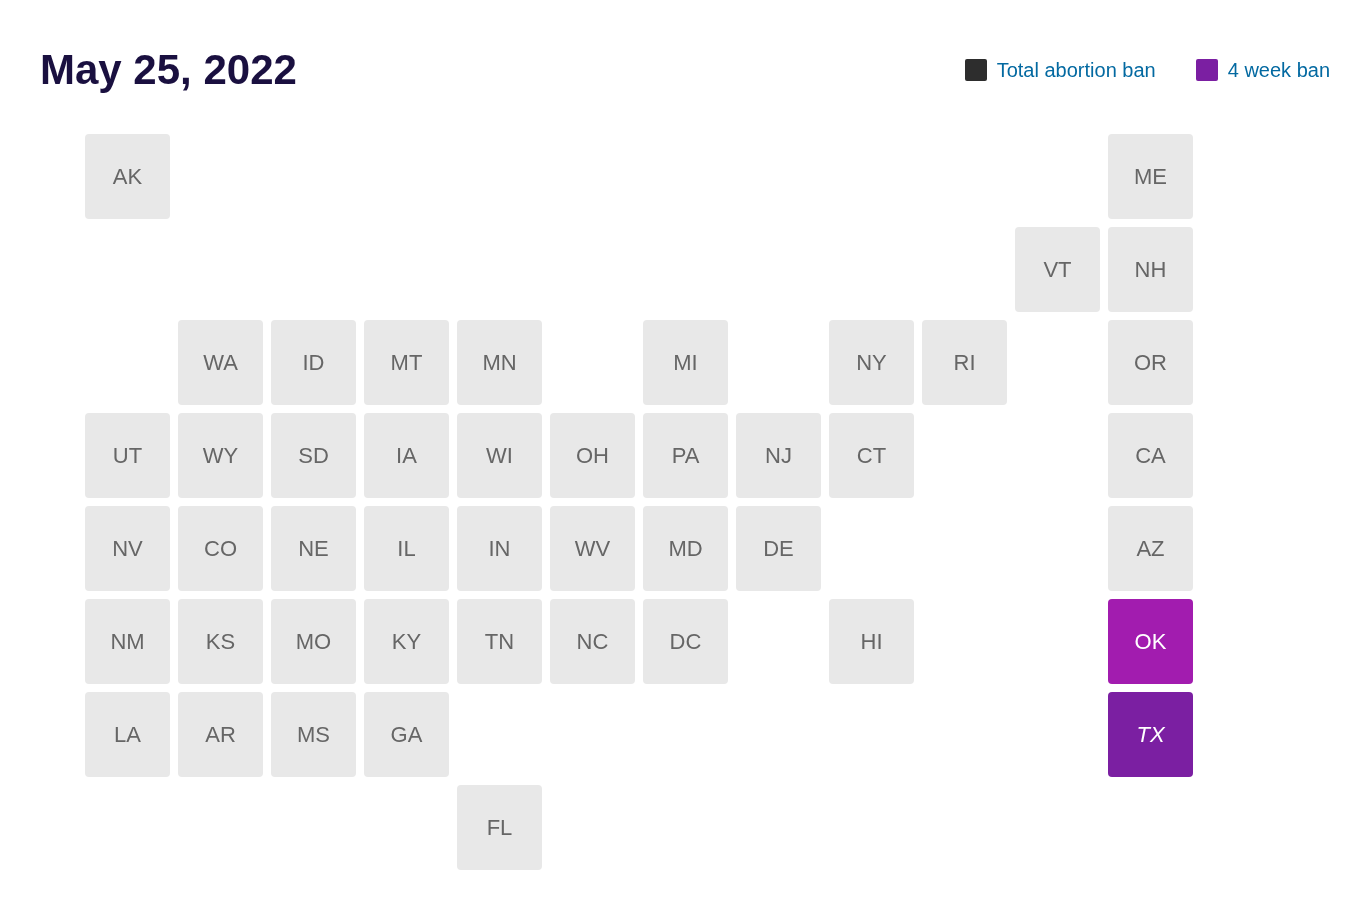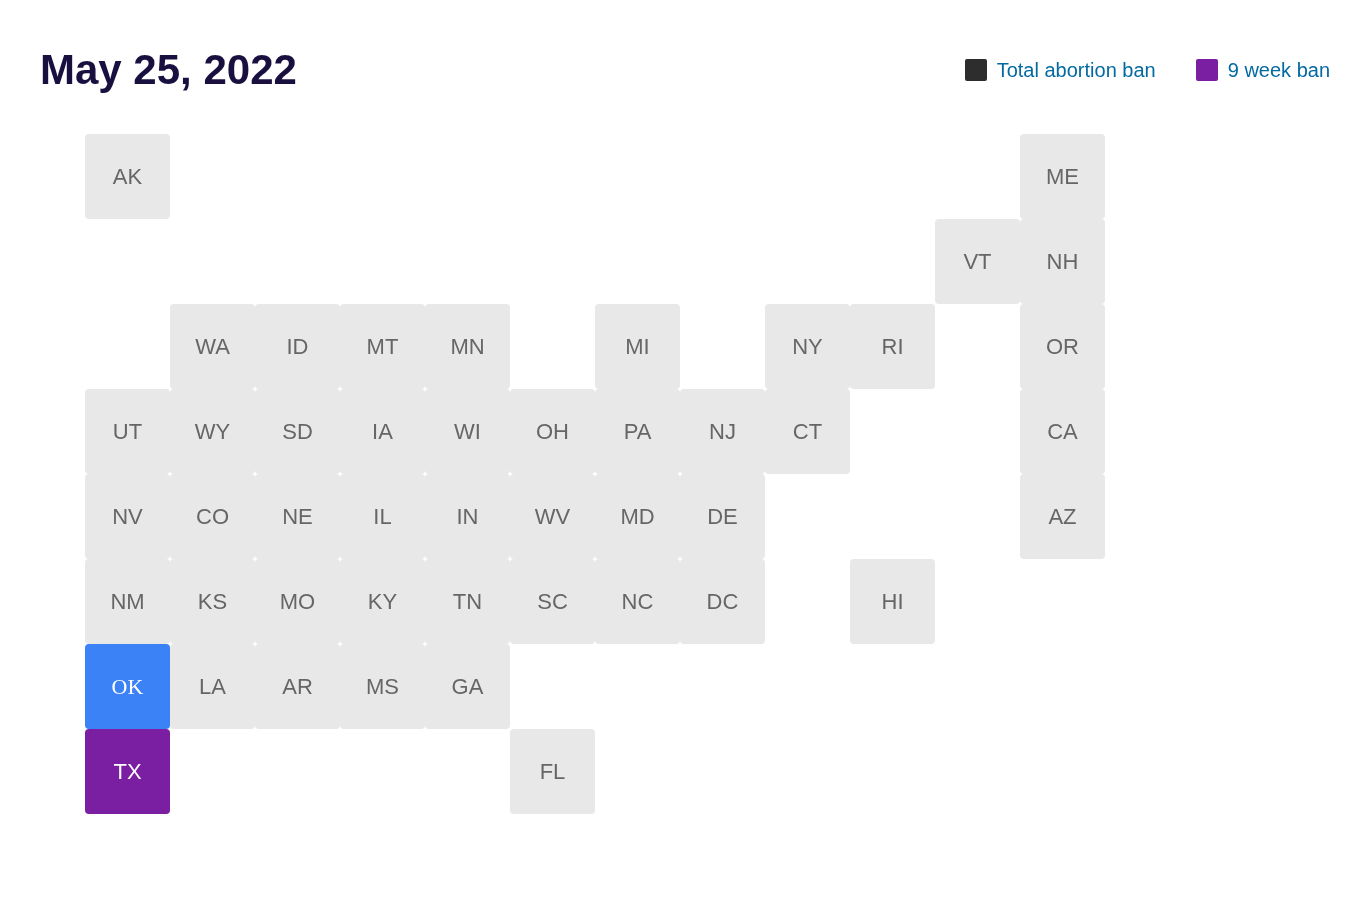--- a/index.html
+++ b/index.html
@@ -47,63 +47,64 @@
     
     .map-container {
       position: relative;
       width: 1200px;
       margin: 0 auto;
     }
     .grid {
       display: grid;
       grid-template-columns: repeat(12, 85px);
       grid-template-rows: repeat(8, 85px);
+      gap: 8px;
     }
     .state {
       width: 85px;
       height: 85px;
       background: #e8e8e8;
       border-radius: 4px;
       display: flex;
       align-items: center;
       justify-content: center;
       font-size: 22px;
       font-weight: 500;
       color: #666;
       cursor: pointer;
     }
     .state.total-ban {
-      background: #3b82f6;
+      background: #a21caf;
       color: #fff;
-      font-family: Liberation Serif, serif;
     }
     .state.six-week-ban {
       background: #7b1fa2;
       color: #fff;
+      font-style: italic;
     }
     .state.empty {
       background: transparent;
       pointer-events: none;
       cursor: default;
     }
   </style>
 </head>
 <body>
 
 <div class="page">
   <div class="header">
     <h1 class="title">May 25, 2022</h1>
     <div class="legend">
       <div class="legend-item">
         <div class="legend-swatch swatch-dark"></div>
         <span>Total abortion ban</span>
       </div>
       <div class="legend-item">
         <div class="legend-swatch swatch-purple"></div>
-        <span>9 week ban</span>
+        <span>4 week ban</span>
       </div>
     </div>
   </div>
 
   <div class="map-container">
     <div class="grid" id="state-grid">
     <div class="state ">AK</div>
         <div class="state empty"></div>
         <div class="state empty"></div>
         <div class="state empty"></div>
@@ -161,21 +162,20 @@
         <div class="state ">DE</div>
         <div class="state empty"></div>
         <div class="state empty"></div>
         <div class="state empty"></div>
         <div class="state ">AZ</div>
         <div class="state ">NM</div>
         <div class="state ">KS</div>
         <div class="state ">MO</div>
         <div class="state ">KY</div>
         <div class="state ">TN</div>
-        <div class="state ">SC</div>
         <div class="state ">NC</div>
         <div class="state ">DC</div>
         <div class="state empty"></div>
         <div class="state ">HI</div>
         <div class="state empty"></div>
         <div class="state empty"></div>
         <div class="state total-ban">OK</div>
         <div class="state ">LA</div>
         <div class="state ">AR</div>
         <div class="state ">MS</div>

